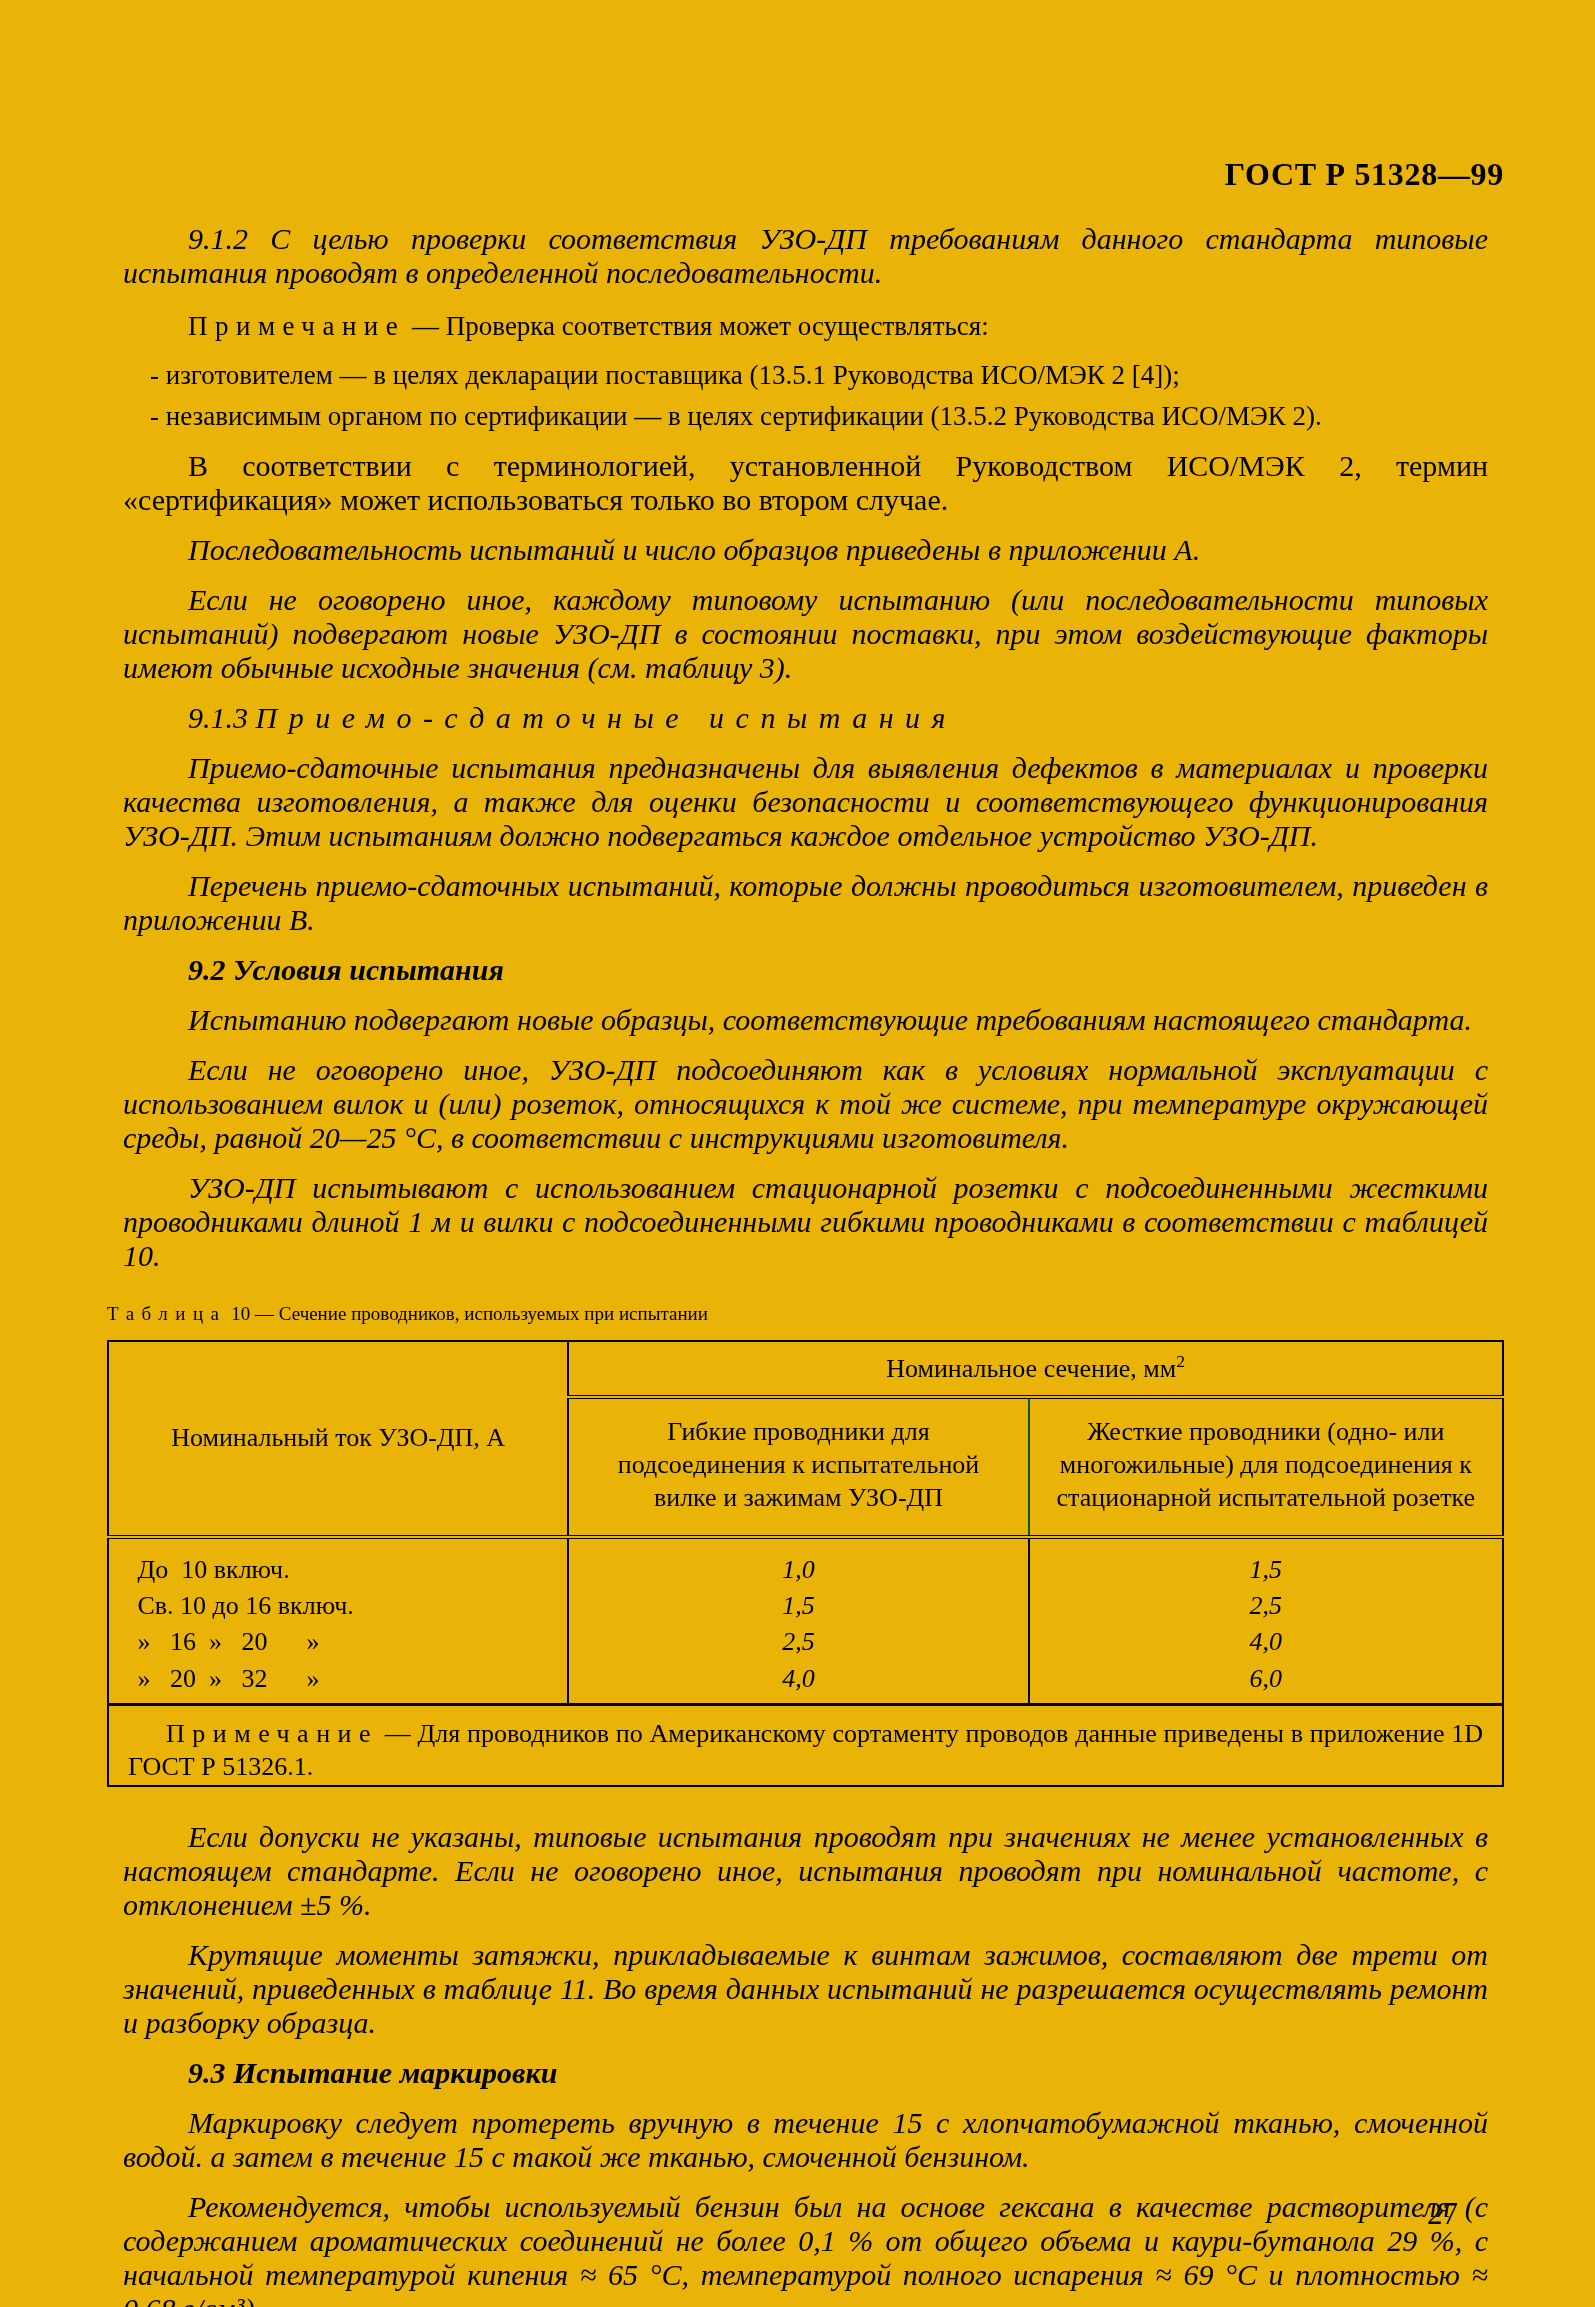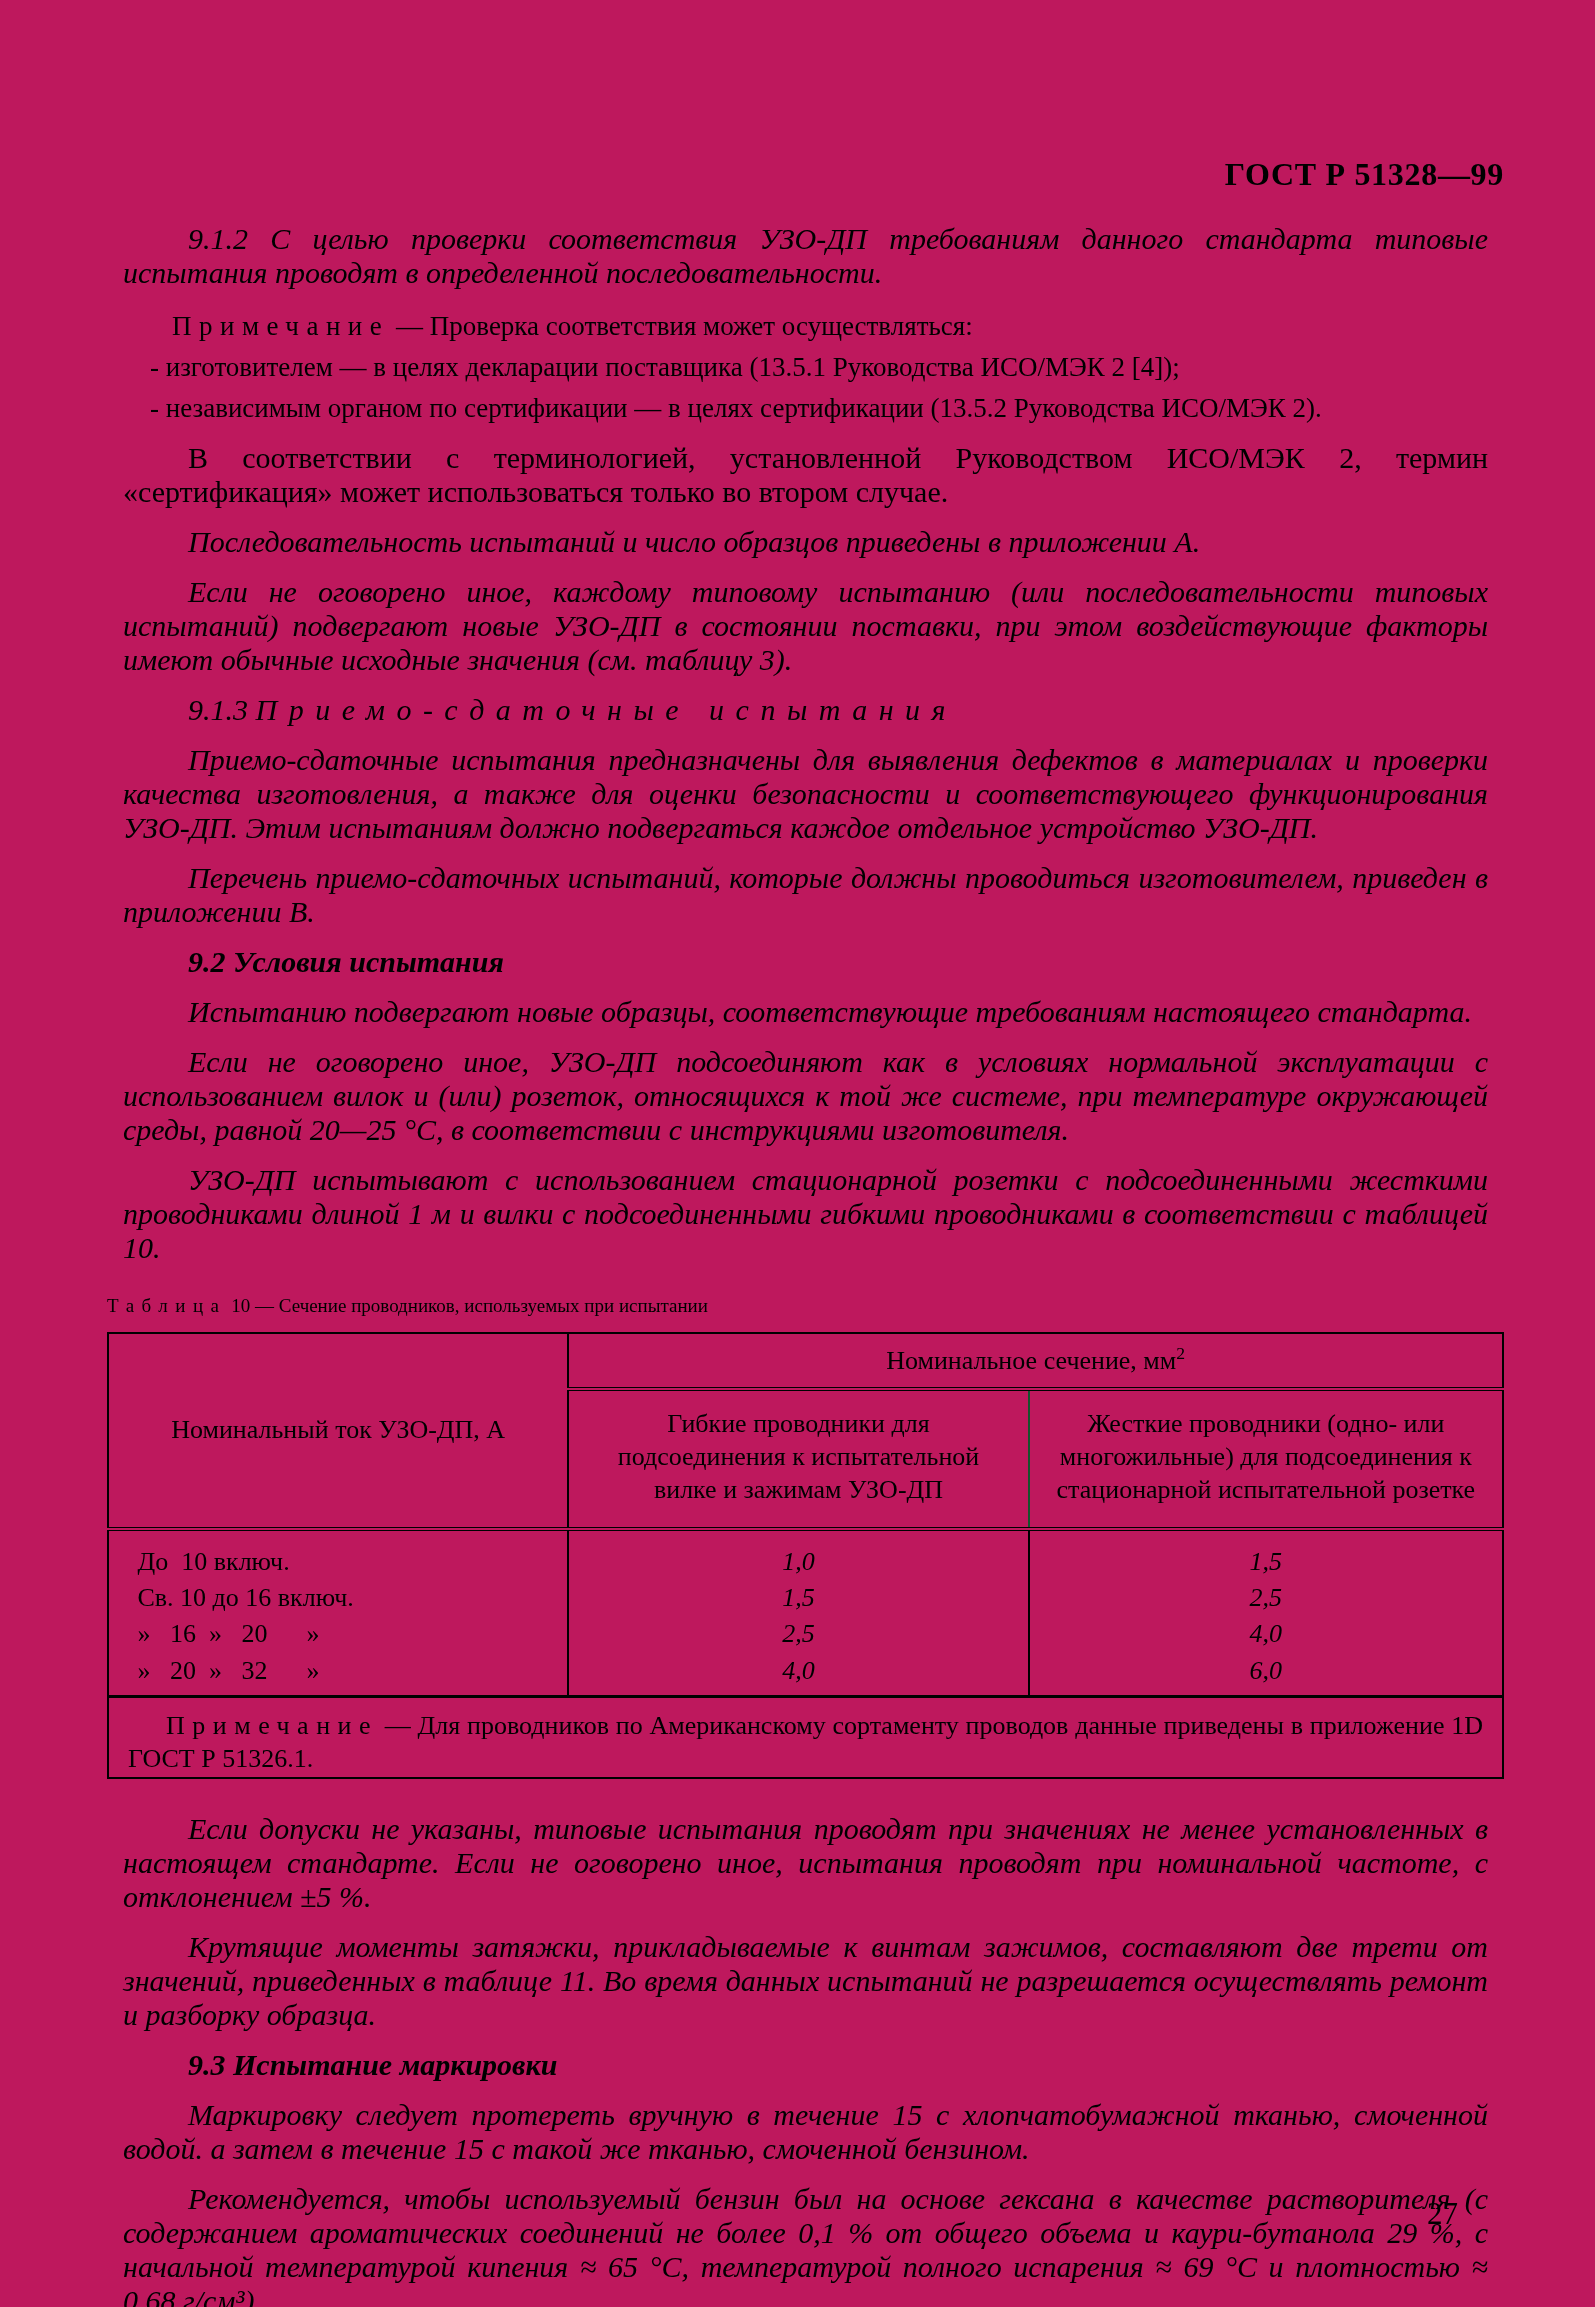--- a/index.html
+++ b/index.html
@@ -1,35 +1,35 @@
 <!DOCTYPE html>
 <html style="font-size:11px"><head>
 <meta charset="utf-8">
 <style>
   html,body{margin:0;padding:0;background:#6b6b6b;}
   .page{
     position:relative;
     width:1595px;height:2307px;
-    background:#be185d;color:#000;
+    background:#eab308;color:#000;
     font-family:"Liberation Serif","DejaVu Serif",serif;
     overflow:hidden;
   }
   .content{position:absolute;left:107px;top:156px;width:1397px;}
   .gost-header{
     font-size:32px;font-weight:700;text-align:right;
     letter-spacing:0.7px;margin:0 0 28.5px 0;font-style:normal;
   }
   .para{
     font-size:30px;line-height:34px;text-align:justify;
     text-indent:65px;margin:16px;font-style:italic;
   }
   .upright{font-style:normal;}
   .bold{font-weight:700;}
   .note-block{margin:20.4px 0 9.5px;font-size:27px;line-height:33px;font-style:normal;}
-  .note-head{text-indent:65px;text-align:justify;margin:0;}
+  .note-head{text-indent:65px;text-align:justify;margin:16px;}
   .note-item{padding-left:35px;text-align:justify;margin:8px;}
   .sp-label{letter-spacing:7.5px;}
   .h-spaced{letter-spacing:11.5px;}
   .tbl-caption{
     margin:30px 0 0 0;font-size:19px;font-style:normal;
     text-indent:0;text-align:left;
   }
   .caption-word{letter-spacing:7.5px;}
   table.spec{
     width:100%;border-collapse:collapse;border:2.7px solid #000;

